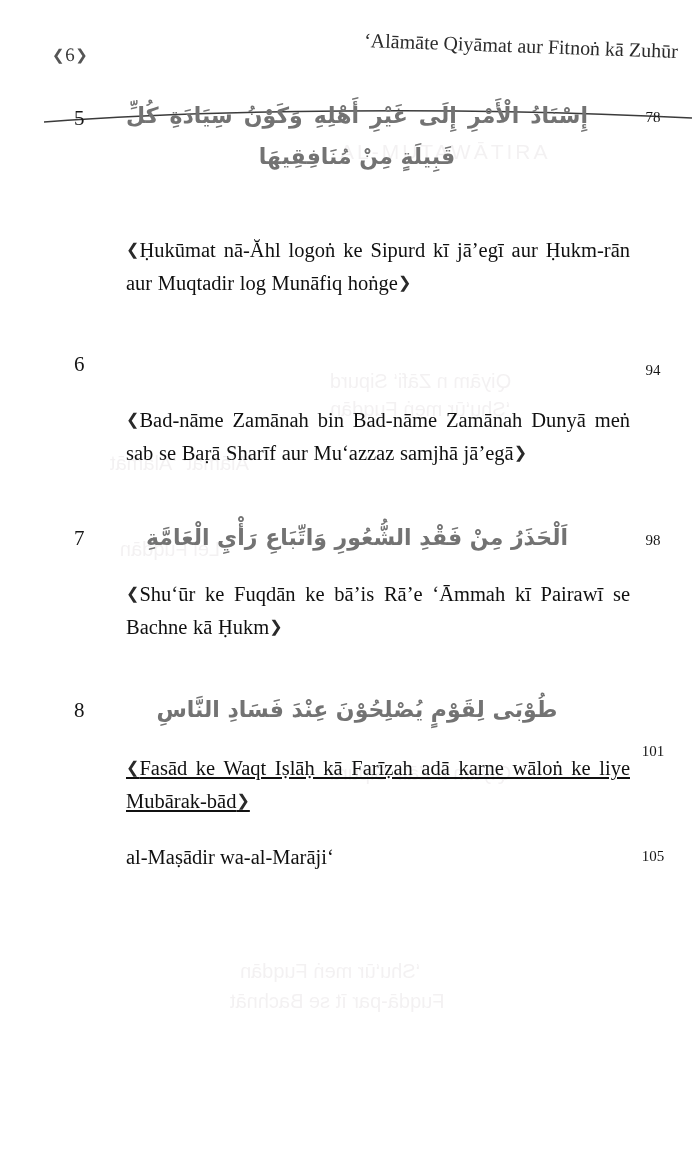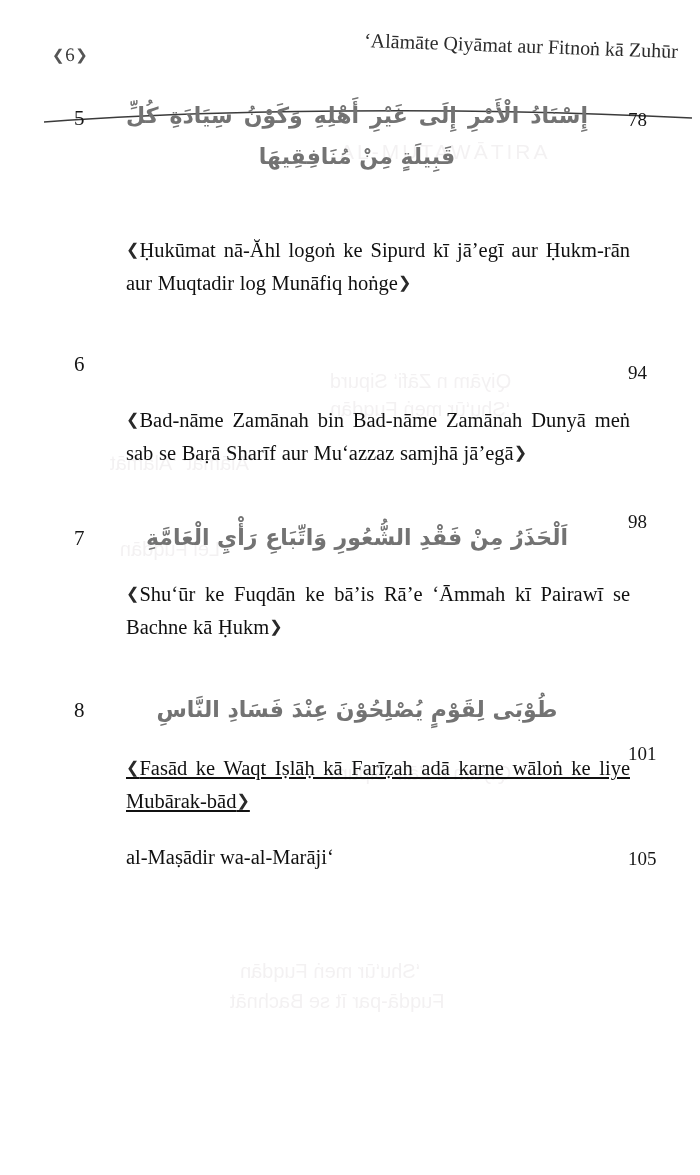--- a/index.html
+++ b/index.html
@@ -82,24 +82,24 @@
     left: 74px;
     font-size: 21px;
     color: #161616;
     width: 40px;
     text-align: left;
   }
 
   .num-right {
     position: absolute;
     left: 628px;
-    font-size: 19px;
+    font-size: 15px;
     color: #161616;
     width: 50px;
-    text-align: left;
+    text-align: center;
   }
 
   .arabic {
     margin: 0 112px 0 126px;
     direction: rtl;
     text-align: center;
     font-family: "DejaVu Sans", sans-serif;
     font-size: 22px;
     line-height: 1.85;
     color: #737373;
@@ -193,21 +193,21 @@
       <div class="num-left" style="top:22px;">6</div>
       <div class="num-right" style="top:32px;">94</div>
     </div>
 
     <div class="entry" style="height:102px;">
       <div class="translit"><span class="orn-open">❮</span><span>Bad-nāme Zamānah bin Bad-nāme Zamānah Dunyā meṅ sab se Baṛā Sharīf aur Mu‘azzaz samjhā jā’egā</span><span class="orn-close">❯</span></div>
     </div>
 
     <div class="entry" style="height:72px;">
       <div class="num-left" style="top:20px;">7</div>
-      <div class="num-right" style="top:5px;">98</div>
+      <div class="num-right" style="top:26px;">98</div>
       <div class="arabic" style="padding-top:12px;">اَلْحَذَرُ مِنْ فَقْدِ الشُّعُورِ وَاتِّبَاعِ رَأْيِ الْعَامَّةِ</div>
     </div>
 
     <div class="entry" style="height:102px;">
       <div class="translit"><span class="orn-open">❮</span><span>Shu‘ūr ke Fuqdān ke bā’is Rā’e ‘Āmmah kī Pairawī se Bachne kā Ḥukm</span><span class="orn-close">❯</span></div>
     </div>
 
     <div class="entry" style="height:72px;">
       <div class="num-left" style="top:18px;">8</div>
       <div class="num-right" style="top:23px;margin-top:40px;">101</div>

